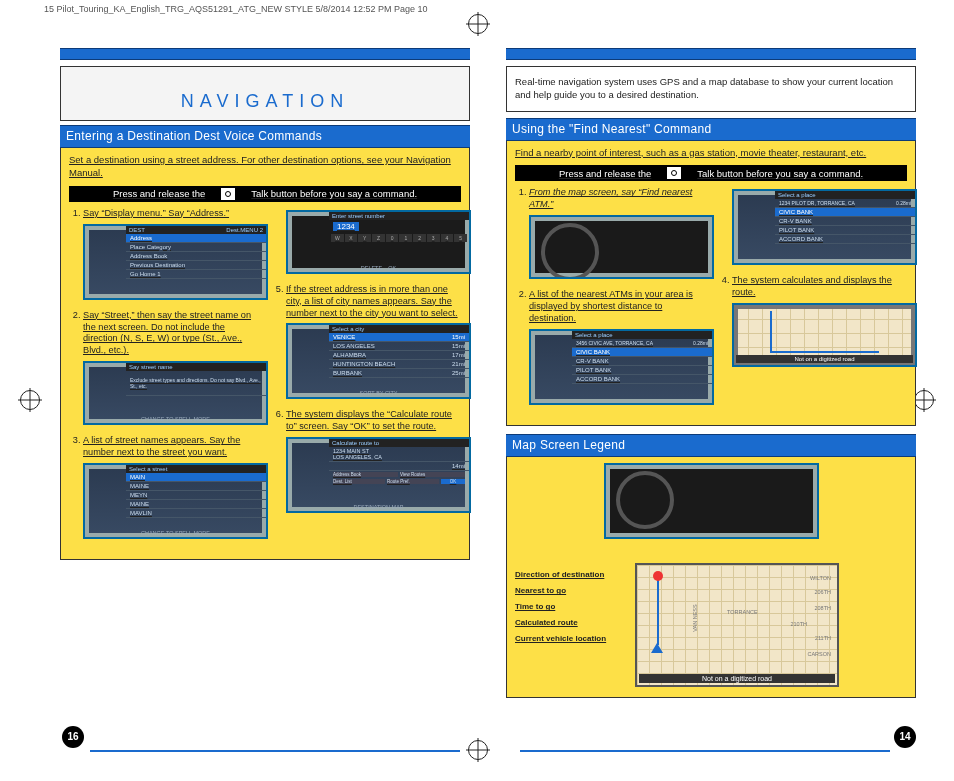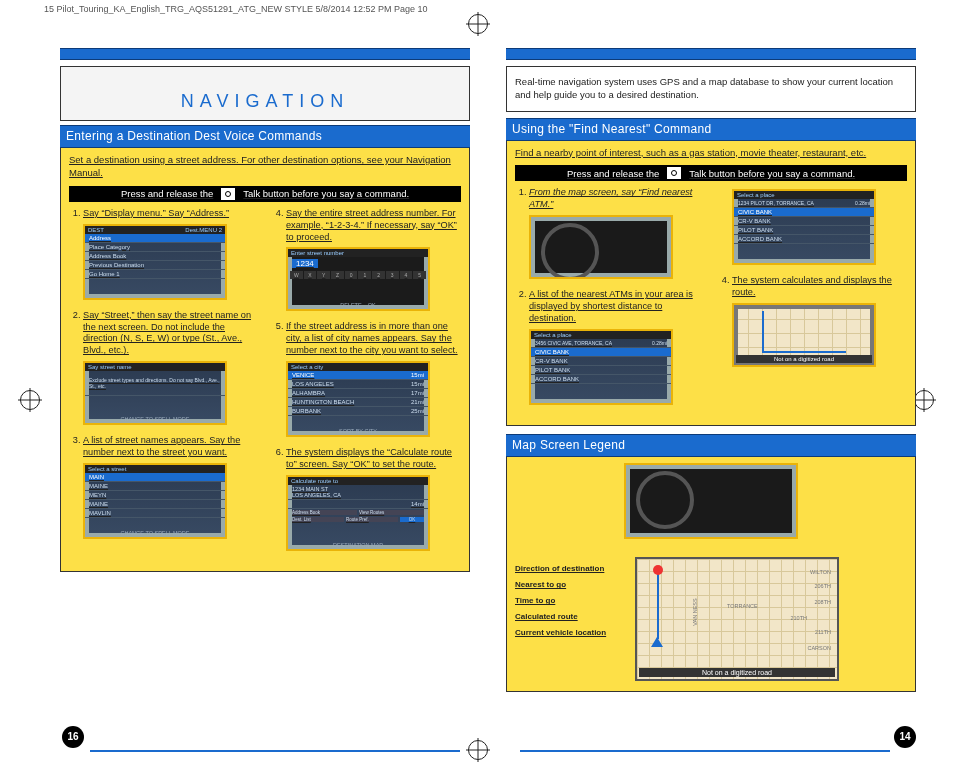--- a/index.html
+++ b/index.html
@@ -108,21 +108,21 @@
   }
   .black-bar {
     background: #000;
     color: #fff;
     font-size: 9.5px;
     text-align: right;
     padding: 2px 12px;
     display: flex;
     align-items: center;
     justify-content: center;
-    gap: 8px;
+    gap: 16px;
   }
   .talk-icon {
     display: inline-block;
     width: 14px;
     height: 12px;
     background: #fff;
     position: relative;
   }
   .talk-icon:after {
     content:"";
@@ -146,26 +146,27 @@
   }
   ol.steps li {
     font-size: 9.2px;
     line-height: 1.3;
     margin-bottom: 4px;
   }
   .em { font-style: italic; }
   .screen {
     width: 140px;
     height: 72px;
-    border: 2px solid #eab308;
+    border: 2px solid #0369a1;
     background: linear-gradient(#2b3a50,#384a63);
     margin: 2px 0 10px 14px;
     position: relative;
     box-shadow: inset 0 0 0 4px #9aa;
     overflow: hidden;
+    padding-left: 41px;
   }
   .screen.small { height: 60px; }
   .screen .hdr {
     background:#222;color:#9cf;font-size:6px;padding:1px 3px;
     display:flex;justify-content:space-between;
   }
   .screen .row {
     font-size:6px;color:#cde;padding:1px 4px;
     border-bottom:1px solid #455668;
   }
@@ -197,21 +198,21 @@
   }
   .screen.wheel {
     background:#1a1a1a;
   }
   .screen.wheel:before{
     content:"";position:absolute;left:10px;top:6px;width:50px;height:50px;
     border:4px solid #555;border-radius:50%;
   }
 
   .legend-block {
-    display:flex;gap:0;align-items:flex-start;margin-top:18px;
+    display:flex;gap:0;align-items:flex-start;margin-top:24px;
   }
   .legend-labels {
     flex:0 0 120px;
     font-size:8px;
     font-weight:bold;
   }
   .legend-labels div{margin:7px 0;position:relative;}
   .legend-labels div:after{
     content:"";
     position:absolute;right:-84px;top:50%;width:80px;height:1px;background:#000;
@@ -324,23 +325,20 @@
               <div class="row hl">MAIN</div>
               <div class="row">MAINE</div>
               <div class="row">MEYN</div>
               <div class="row">MAINE</div>
               <div class="row">MAVLIN</div>
               <div class="foot">CHANGE TO SPELL MODE</div>
             </div>
           </div>
 
           <div class="sub-col">
-            <ol class="steps" start="4">
-              <li><span>Say the entire street address number. For example, “1-2-3-4.” If necessary, say “OK” to proceed.</span></li>
-            </ol>
             <div class="screen keys small">
               <div class="hdr">
                   <span>Enter street number</span>
                 </div>
               <div class="num"><span style="background:#1a6bce;padding:0 4px">1234</span></div>
               <div class="kbd">
                   <span>W</span>
                   <span>X</span>
                   <span>Y</span>
                   <span>Z</span>

